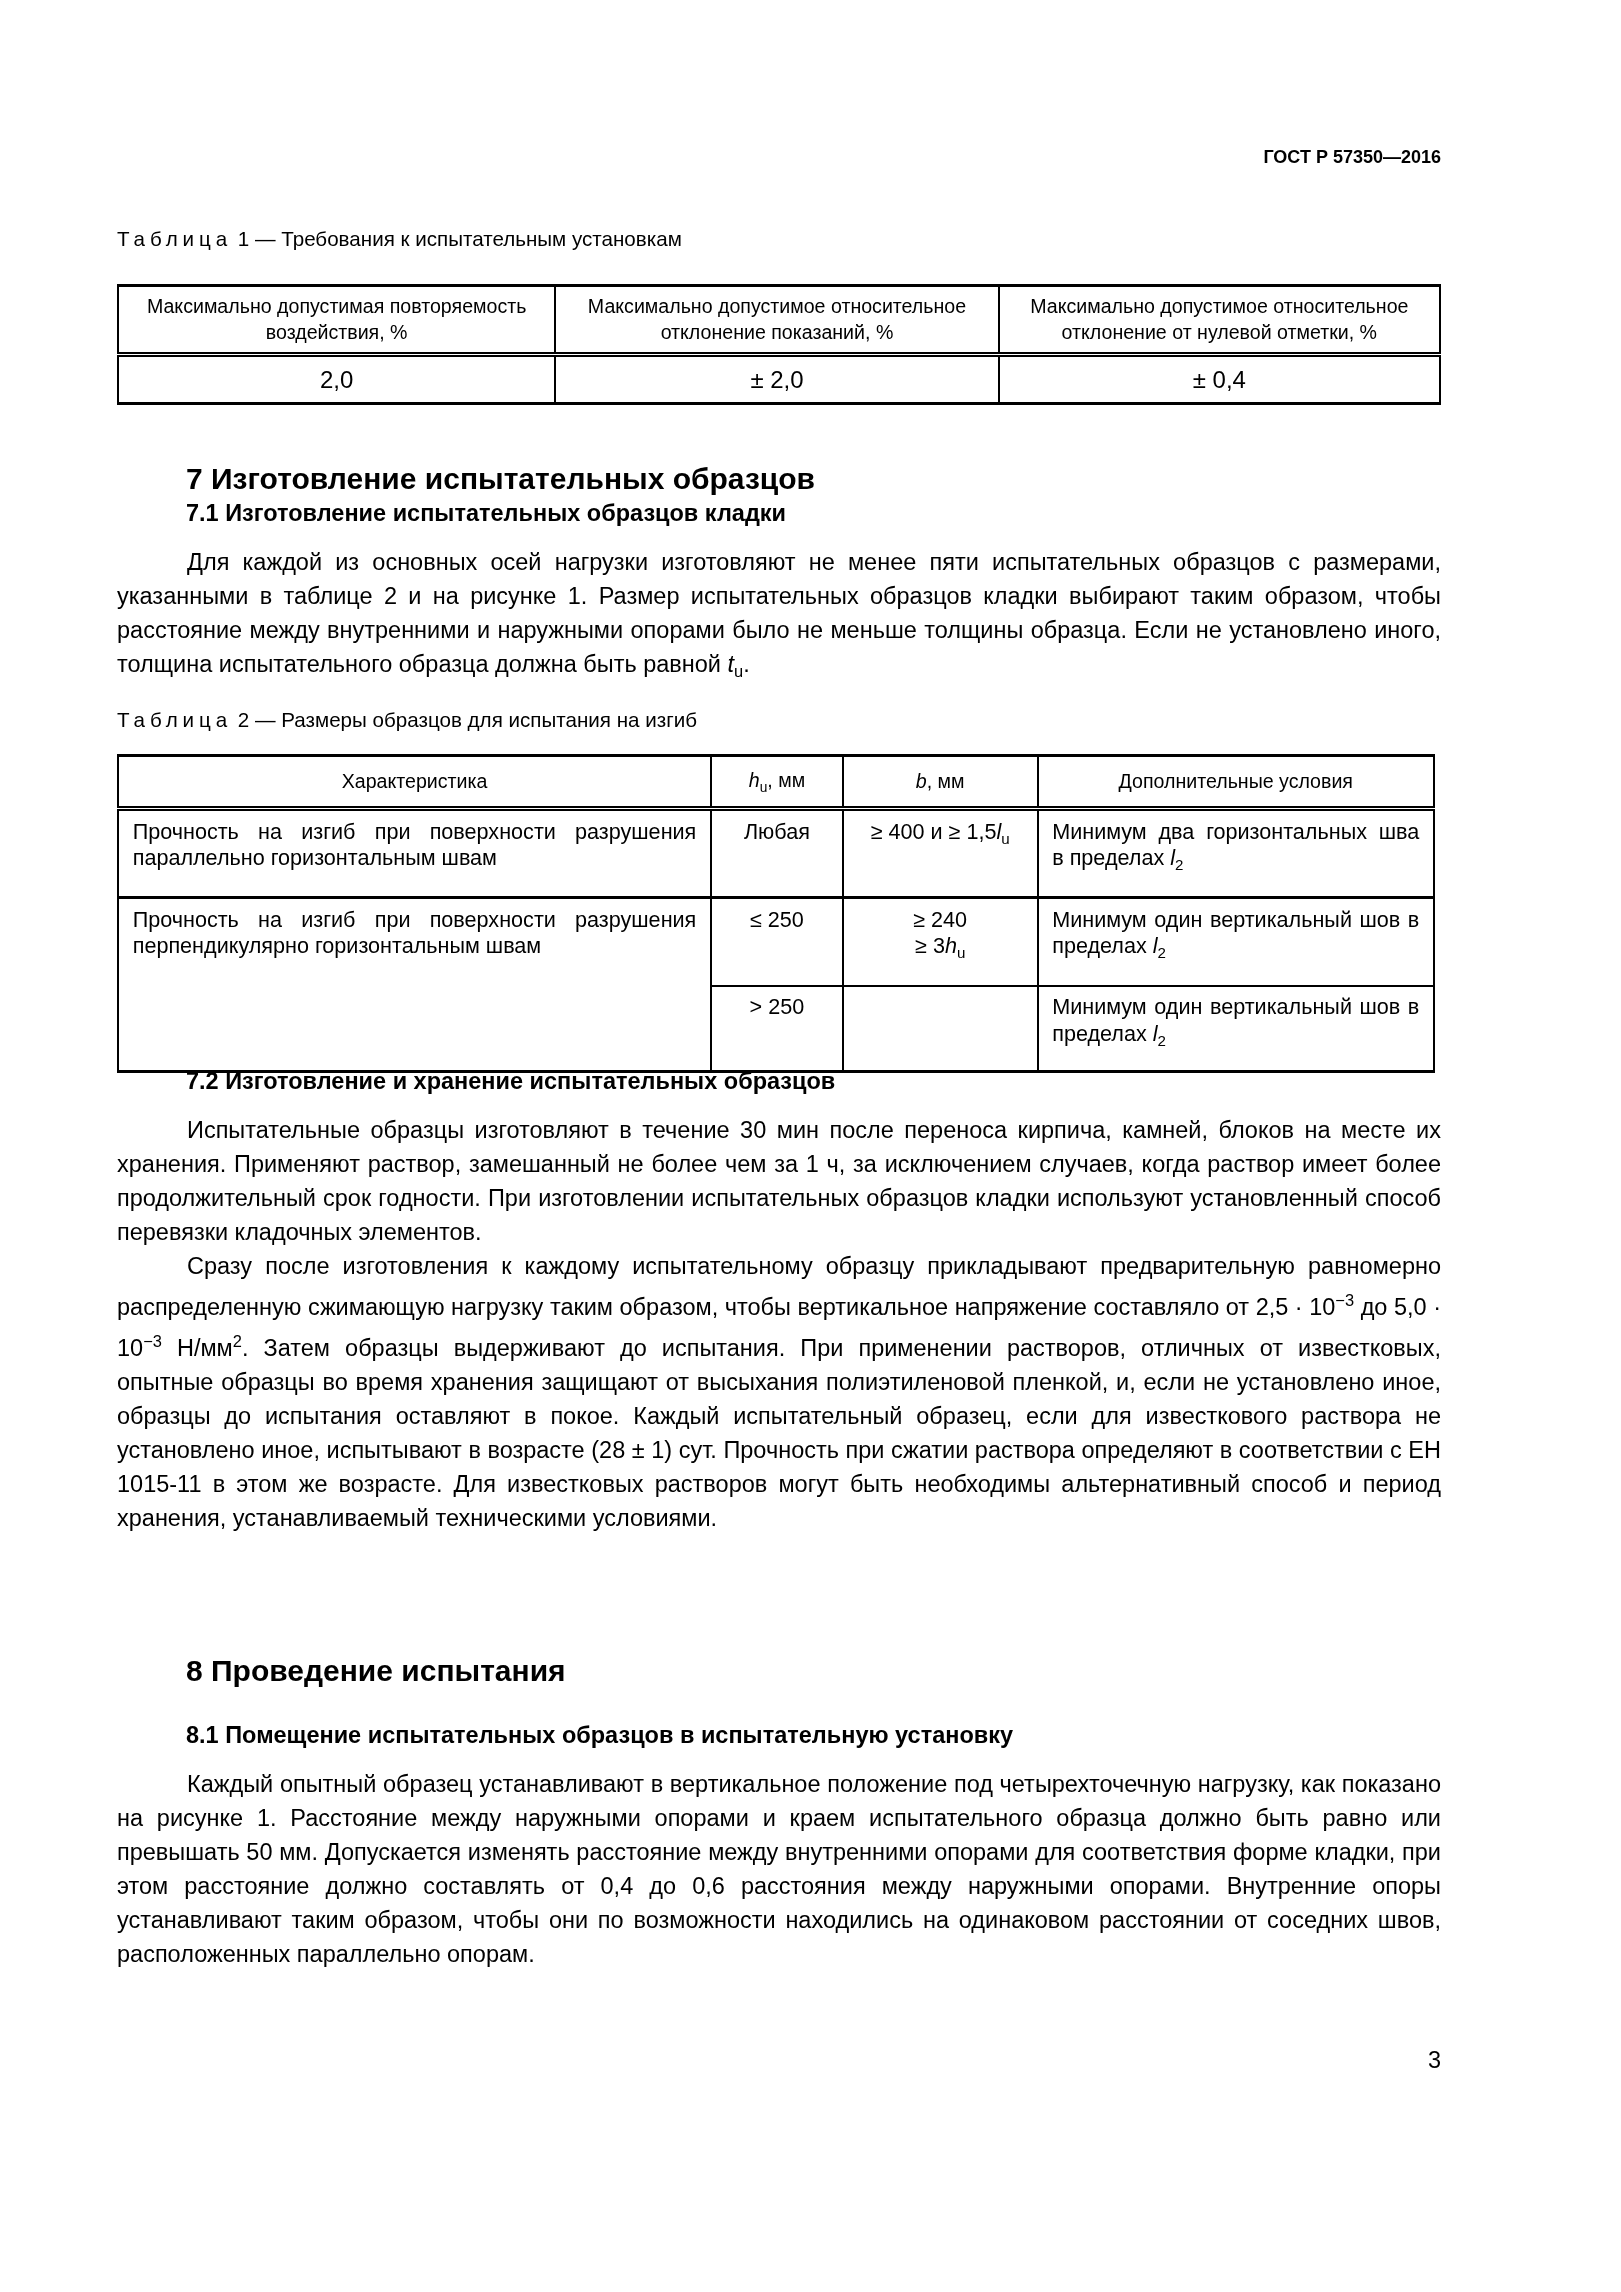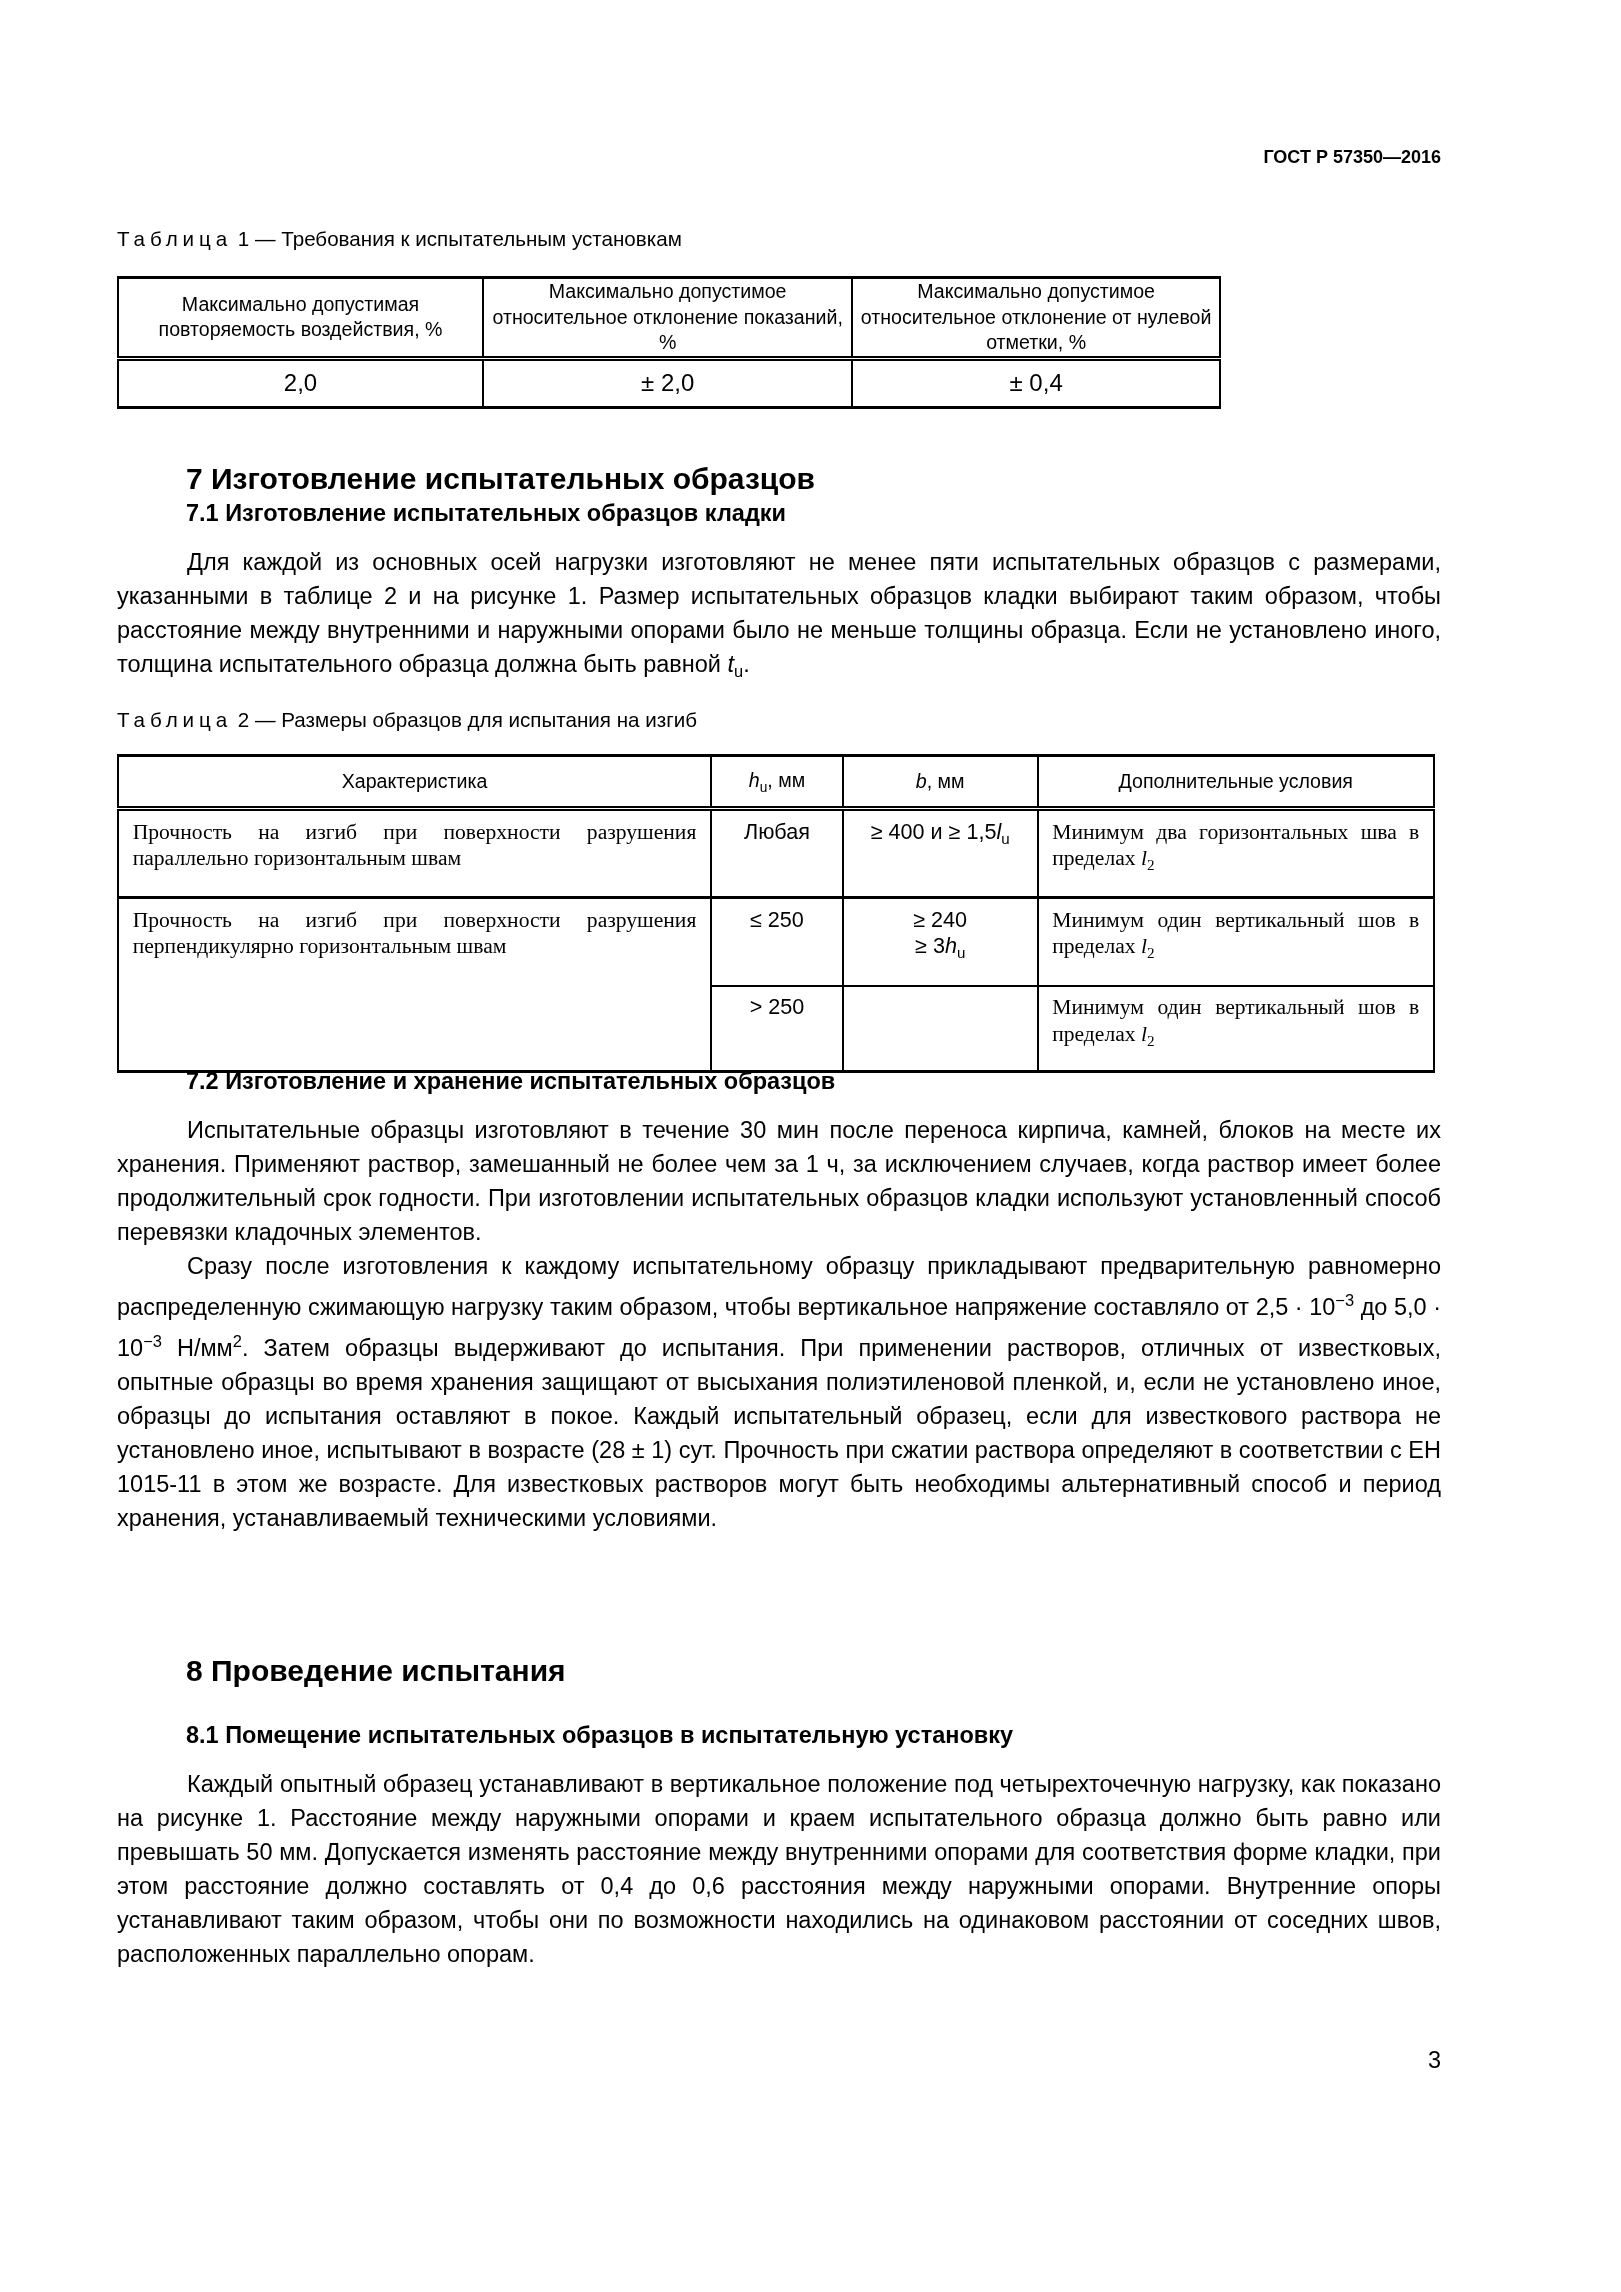--- a/index.html
+++ b/index.html
@@ -4,30 +4,30 @@
 <style>
   html, body { margin:0; padding:0; background:#ffffff; }
   body { width:1621px; height:2293px; position:relative; overflow:hidden;
          font-family:"Liberation Sans", sans-serif; color:#000; }
   .abs { position:absolute; }
   .doc-code { right:180px; top:147px; font-size:18px; font-weight:bold; }
   .caption { left:117px; font-size:20.6px; }
   .caption .sp { letter-spacing:4.9px; }
   table { border-collapse:collapse; font-size:19.6px; }
   table td, table th { border:2px solid #000; font-weight:normal; }
-  .t1 { left:117px; top:276px; width:1104px; }
+  .t1 { left:117px; top:284px; width:1324px; }
   .t1 th { height:65px; text-align:center; line-height:25.5px; padding:0 2px; border-top:3.9px solid #000; }
   .t1 td { height:43px; text-align:center; font-size:24px; border-bottom:3.9px solid #000; }
   .t1 thead tr { border-bottom:5.9px double #000; }
   .t2 { left:117px; top:754px; width:1318px; }
   .t2 th { height:47px; text-align:center; border-top:3.9px solid #000; }
   .t2 thead tr { border-bottom:5.9px double #000; }
   .t2 td { vertical-align:top; padding:7.8px 13.7px 5.9px 13.7px; line-height:26.5px; font-size:21.6px; }
   .t2 td.c { text-align:center; padding-left:3.9px; padding-right:3.9px; }
-  .t2 td.j { text-align:justify; text-align-last:left;font-family:Liberation Serif, serif; }
+  .t2 td.j { text-align:justify; text-align-last:left; }
   .t2 tbody tr.sep td { border-top:3.9px solid #000; }
   .t2 tbody tr:last-child td { border-bottom:3.9px solid #000; }
   .t2 td.rowspan { border-bottom:3.9px solid #000; }
   i { font-style:italic; }
   sub { font-size:70%; vertical-align:-4.9px; }
   sup { font-size:70%; vertical-align:8.8px; }
   .h1 { left:186px; font-size:30px; font-weight:bold; }
   .h2 { left:186px; font-size:23.5px; font-weight:bold; }
   .para { left:117px; width:1324px; font-size:23.5px; line-height:34px; text-align:justify; margin:0; }
   .para p { margin:0; text-indent:70px; text-align:justify; }

